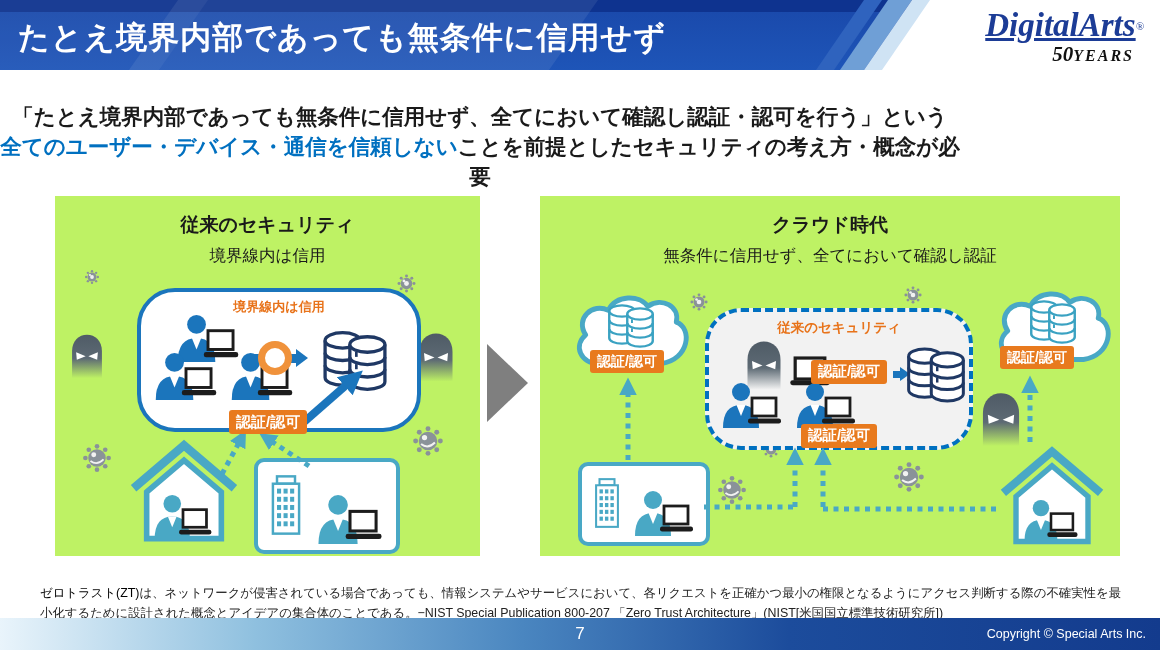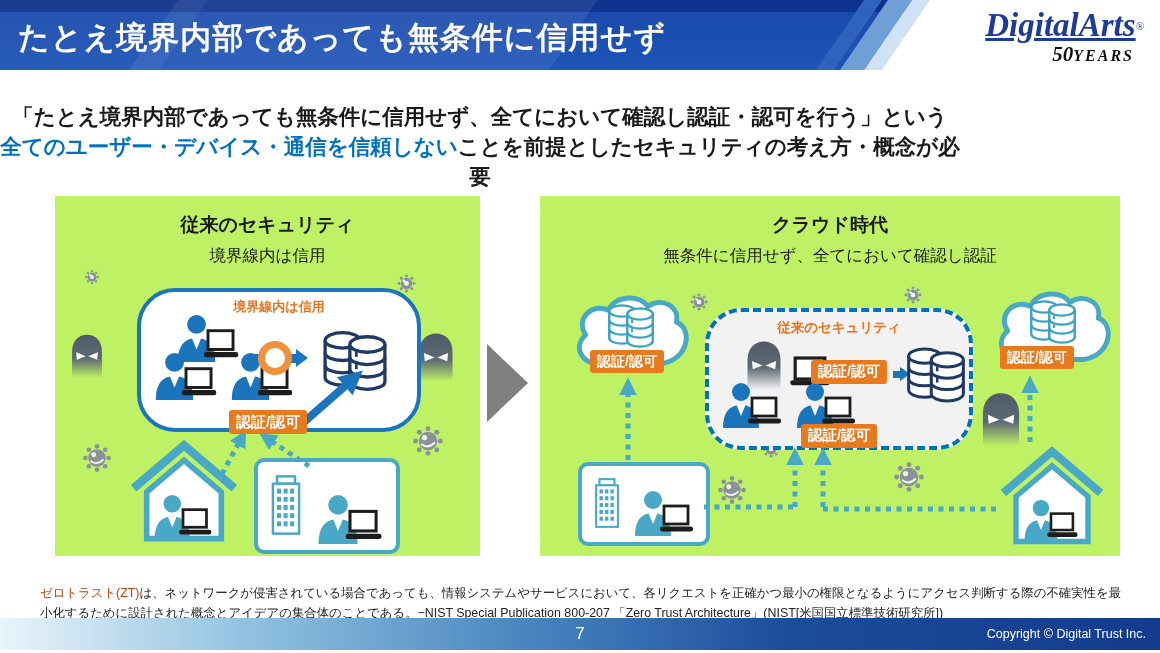--- a/index.html
+++ b/index.html
@@ -33,21 +33,21 @@
   .harrow{position:absolute;background:#1b75bc;height:9px;}
   .harrow:after{content:"";position:absolute;right:-11px;top:-5px;border-top:9.5px solid transparent;border-bottom:9.5px solid transparent;border-left:12px solid #1b75bc;}
   .ring{position:absolute;width:20px;height:20px;border:7px solid #f0923b;border-radius:50%;background:#fff;z-index:3;}
   .mini-harrow{position:absolute;background:#1b75bc;height:7px;}
   .mini-harrow:after{content:"";position:absolute;right:-9px;top:-4px;border-top:7.5px solid transparent;border-bottom:7.5px solid transparent;border-left:10px solid #1b75bc;}
   .big-arrow{position:absolute;left:487px;top:344px;width:0;height:0;border-top:39px solid transparent;border-bottom:39px solid transparent;border-left:41px solid #7f7f7f;}
   .deco{color:#8a9299;position:absolute;}
   .conn{position:absolute;left:0;top:0;pointer-events:none;z-index:4;}
   
   .footnote{position:absolute;left:40px;top:572px;width:1086px;font-size:12.4px;line-height:1.6;color:#222;}
-  .fn-term{color:#c2410c;text-align:center;}
+  .fn-term{color:#000000;text-align:center;}
   .footer{position:absolute;left:0;top:618px;width:1160px;height:32px;background:linear-gradient(90deg,#e9f4fb 0%,#8fc0df 22%,#4a86c0 45%,#1c4c9c 68%,#133b8d 100%);}
   .page-num{position:absolute;left:0;top:0;width:100%;height:32px;line-height:32px;text-align:center;color:#fff;font-size:17px;}
   .copyright{position:absolute;right:14px;top:0;height:32px;line-height:32px;color:#fff;font-size:12.5px;}
 </style>
 </head>
 <body>
 
 <div class="slide">
 
   <svg width="0" height="0" style="position:absolute">
@@ -338,16 +338,16 @@
     </svg>
 
     <div class="tag" style="left:50px;top:154px;font-size:14px;">認証/認可</div>
     <div class="tag" style="left:460px;top:150px;font-size:14px;">認証/認可</div>
   </div>
 
   <p class="footnote"><span class="fn-term">ゼロトラスト(ZT)</span><span>は、ネットワークが侵害されている場合であっても、情報システムやサービスにおいて、各リクエストを正確かつ最小の権限となるようにアクセス判断する際の不確実性を最小化するために設計された概念とアイデアの集合体のことである。−NIST Special Publication 800-207 「Zero Trust Architecture」(NIST[米国国立標準技術研究所])</span></p>
 
   <div class="footer">
     <div class="page-num">7</div>
-    <div class="copyright">Copyright © Digital Trust Inc.</div>
+    <div class="copyright">Copyright © Special Arts Inc.</div>
   </div>
 
 </div>
 
 </body></html>

